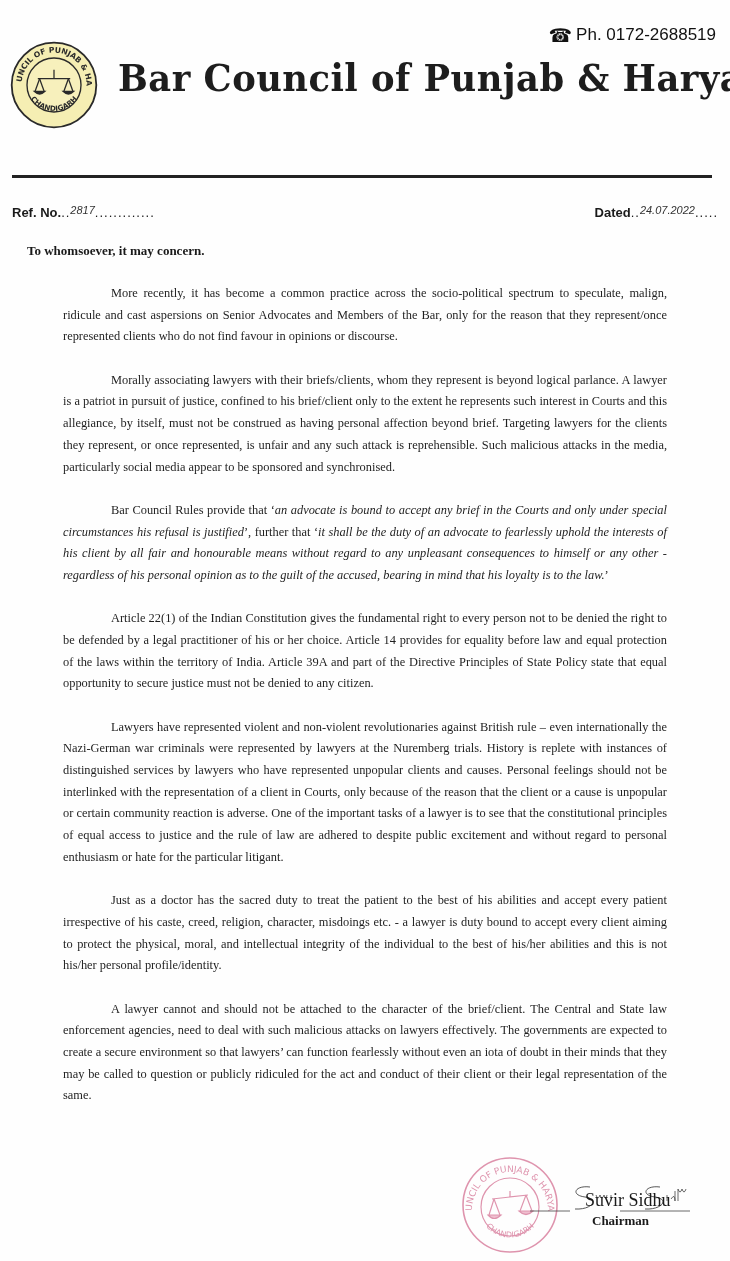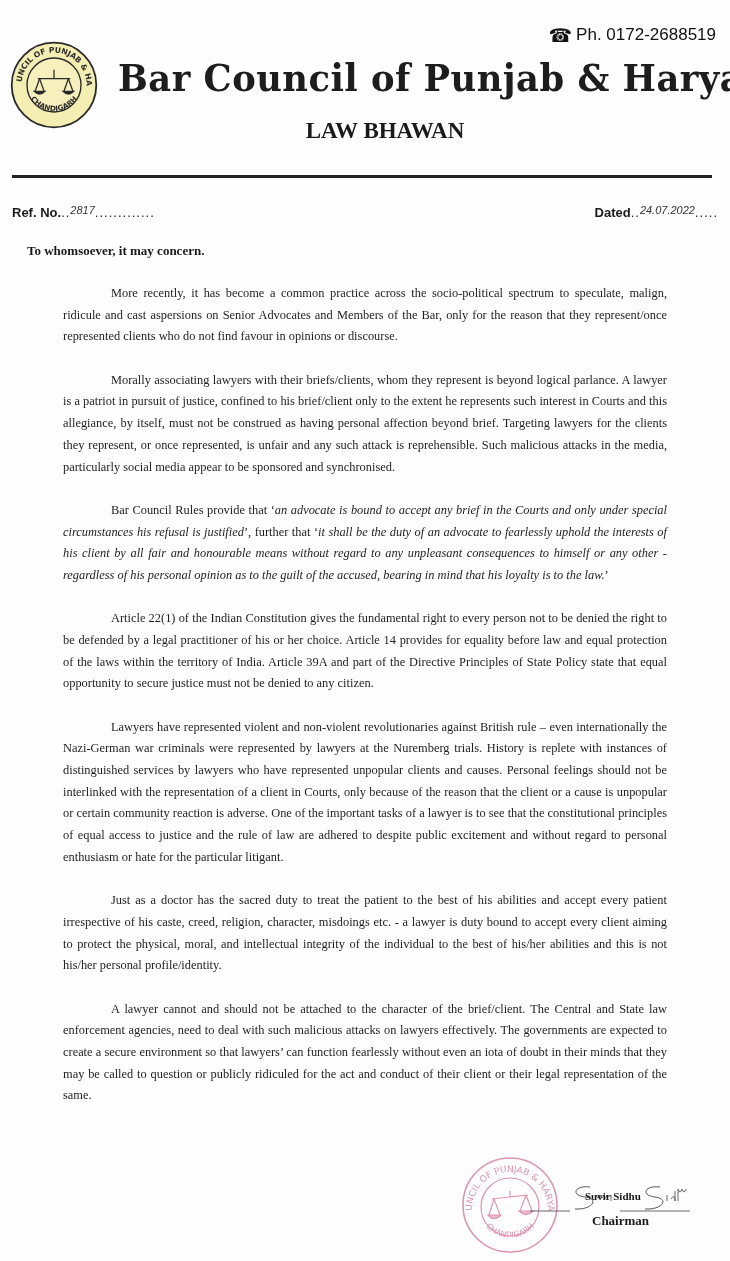--- a/index.html
+++ b/index.html
@@ -24,21 +24,21 @@
     .salutation { position: absolute; left: 0; width: 730px; top: 243px; font-family: "Liberation Serif", serif; font-weight: bold; font-size: 13px; margin-left: 27px; }
 
     
     .body-text { position: absolute; left: 63px; width: 604px; top: 283px; font-family: "Liberation Serif", serif; font-size: 12.4px; line-height: 21.7px; text-align: justify; color: #1e1e1e; }
     .body-text p { margin: 0 0 21.6px 0; text-indent: 48px; }
     .body-text em { font-style: italic; }
 
     
     .stamp { position: absolute; left: 459px; top: 1155px; width: 102px; height: 100px; opacity: 0.8; }
     .sig-line { position: absolute; left: 530px; top: 1183px; width: 180px; height: 30px; }
-    .signatory-name { position: absolute; left: 585px; top: 1190px; font-family: "Liberation Serif", serif; font-weight: bold; font-size: 11px; }
+    .signatory-name { position: absolute; left: 585px; top: 1190px; font-family: "Liberation Serif", serif; font-weight: normal; font-size: 18px; }
     .signatory-title { position: absolute; left: 592px; top: 1213px; font-family: "Liberation Serif", serif; font-weight: bold; font-size: 13px; }
   </style>
 </head>
 <body>
 
 <div class="page">
 
   <svg class="logo" viewBox="0 0 100 100">
     <defs>
       <path id="ringTop" d="M 14,50 A 36,36 0 0 1 86,50"></path>
@@ -63,21 +63,20 @@
       <path d="M 60,57 Q 66,63 72,57 Z" fill="#2a2a2a"></path>
     </g>
   </svg>
 
   <div class="phone">
     <span class="phone-icon">☎</span>
     <span>Ph. 0172-2688519</span>
   </div>
 
   <div class="org-title">Bar Council of Punjab &amp; Haryana</div>
-  <div class="sub-title">LAW BHAWAN</div>
   <div class="rule"></div>
 
   <div class="ref">
     <span>Ref. No.</span><span class="dots">..</span><span class="hand">2817</span><span class="dots">.............</span>
   </div>
   <div class="dated">
     <span>Dated</span><span class="dots">..</span><span class="hand">24.07.2022</span><span class="dots">.....</span>
   </div>
 
   <div class="salutation">To whomsoever, it may concern.</div>

